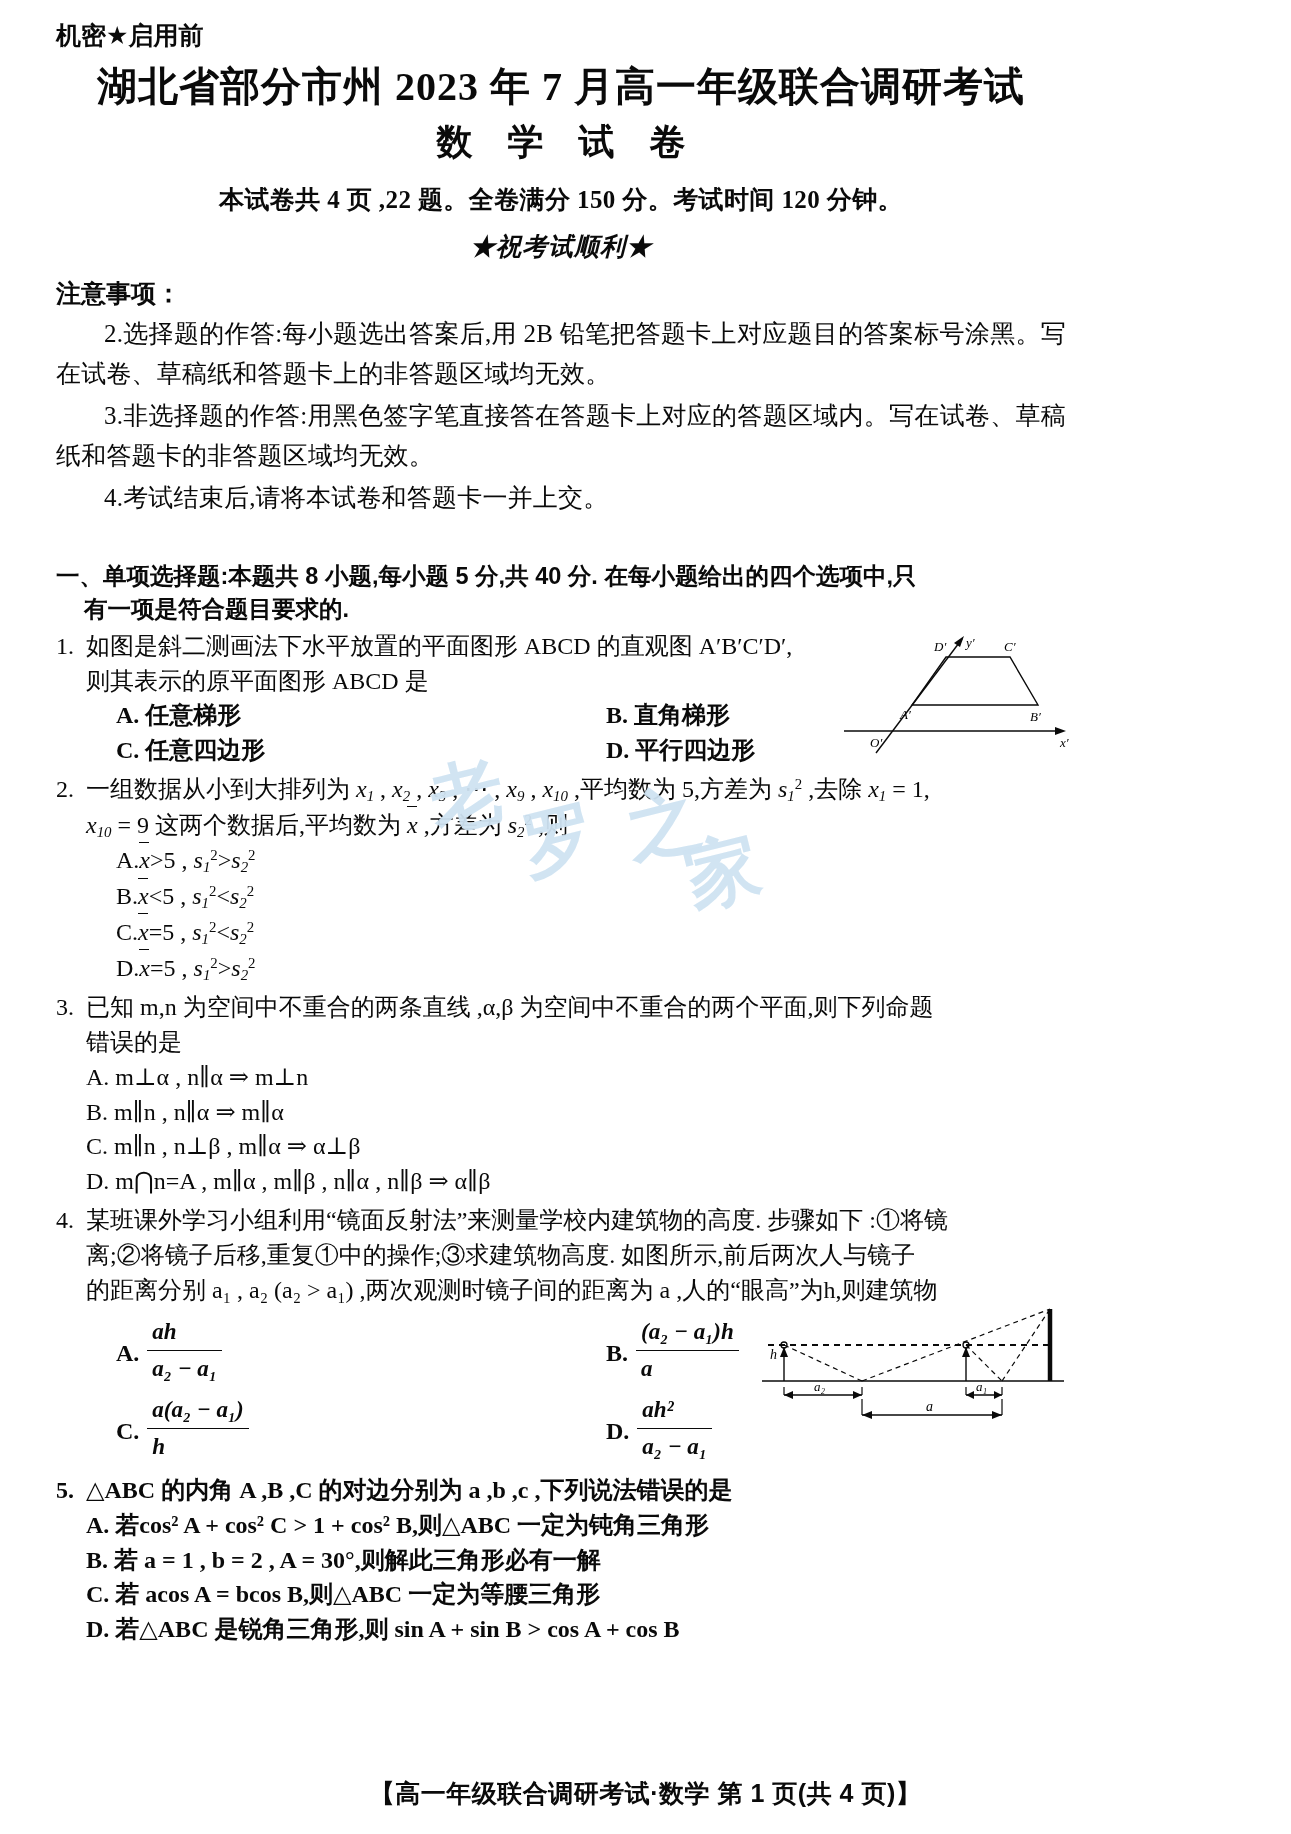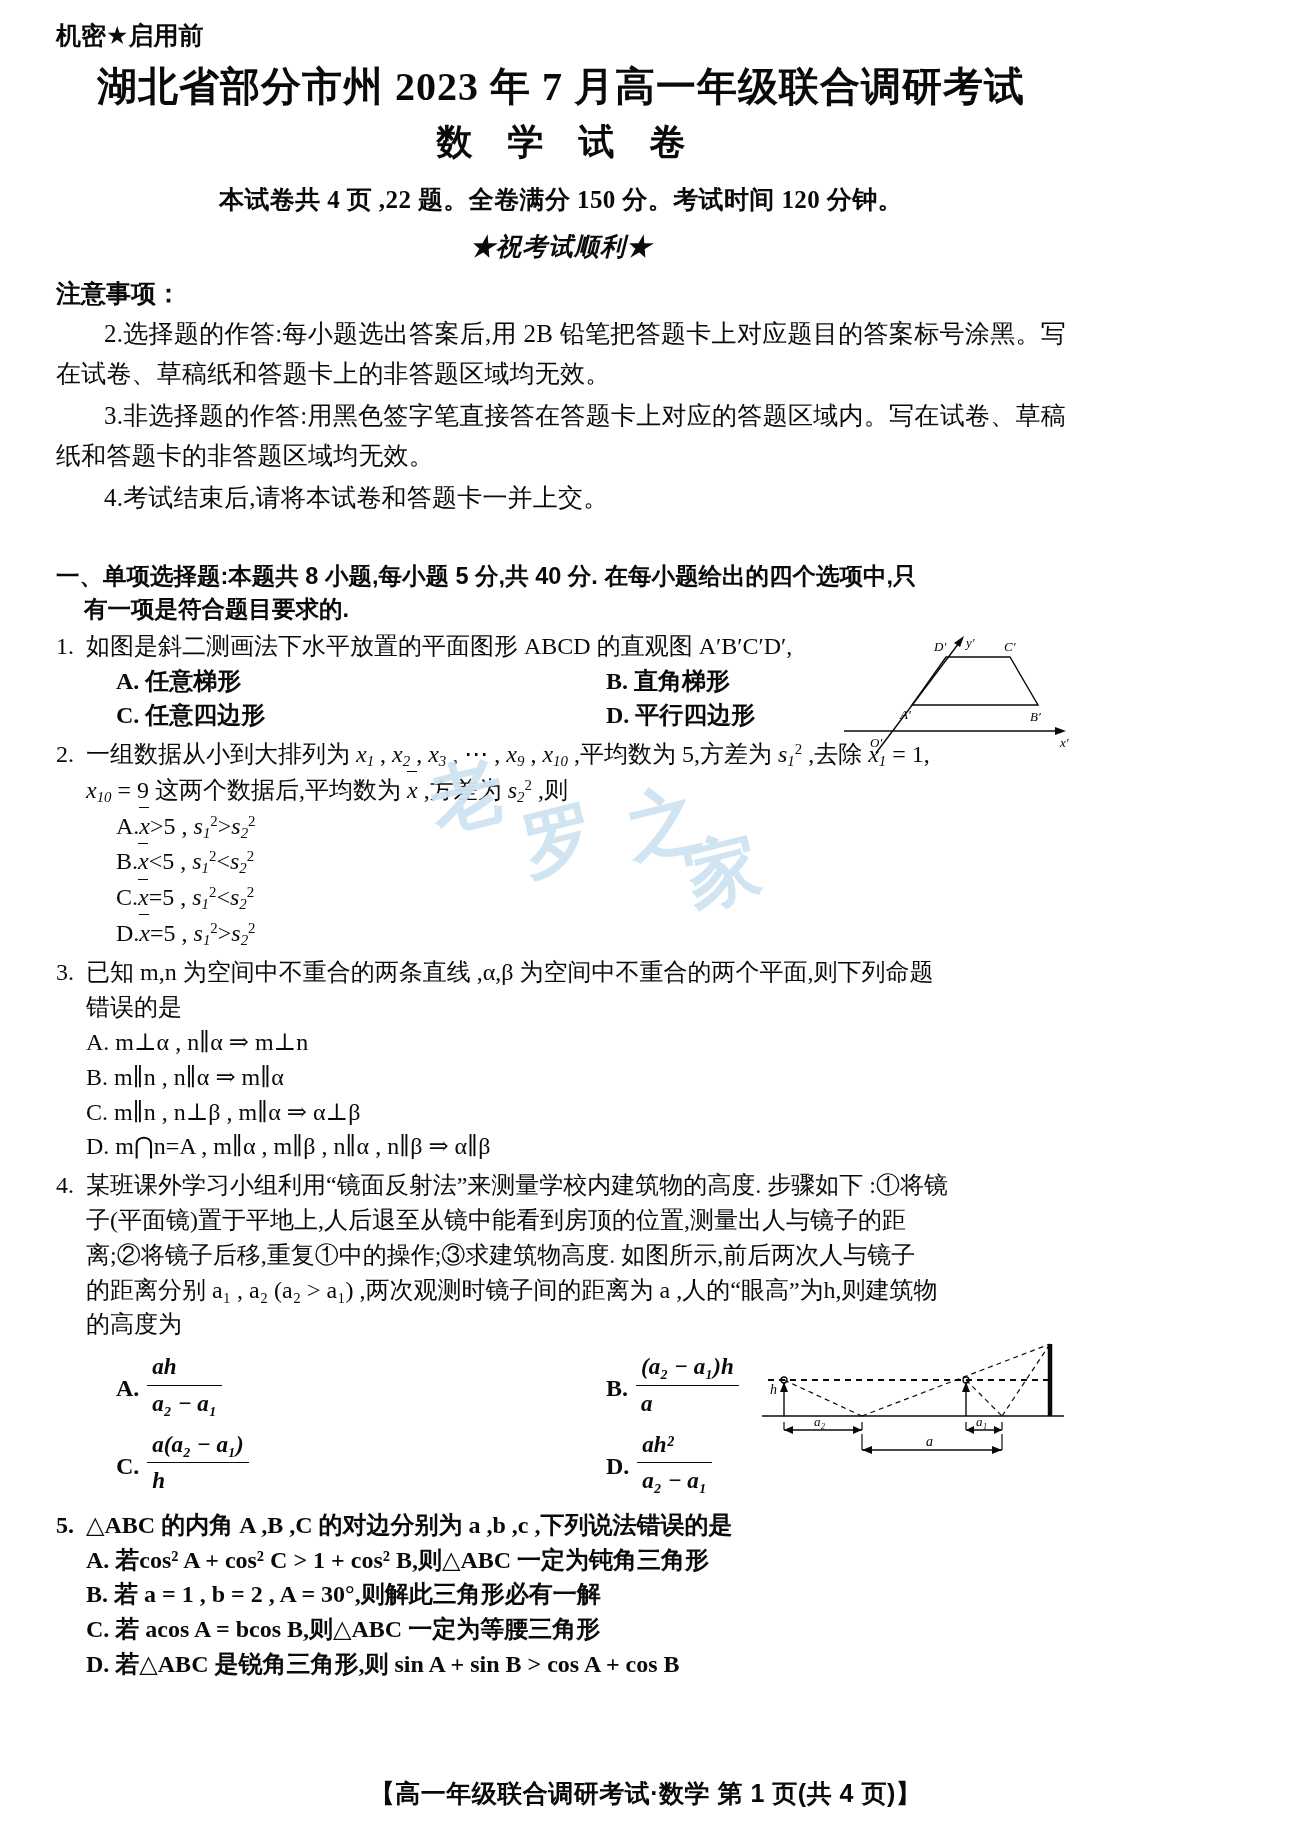--- a/index.html
+++ b/index.html
@@ -243,20 +243,21 @@
     <p class="notice-p">3.非选择题的作答:用黑色签字笔直接答在答题卡上对应的答题区域内。写在试卷、草稿纸和答题卡的非答题区域均无效。</p>
     <p class="notice-p">4.考试结束后,请将本试卷和答题卡一并上交。</p>
 
     <div class="section-head">
       <span>一、单项选择题:本题共 8 小题,每小题 5 分,共 40 分. 在每小题给出的四个选项中,只</span>
       <span class="cont">有一项是符合题目要求的.</span>
     </div>
 
     <div class="q">
       <span class="stem"><span class="num">1.</span><span>如图是斜二测画法下水平放置的平面图形 ABCD 的直观图 A′B′C′D′,</span></span>
+      <span class="line">则其表示的原平面图形 ABCD 是</span>
       <div class="opts-2col">
         <div class="opt">A. 任意梯形</div>
         <div class="opt">B. 直角梯形</div>
       </div>
       <div class="opts-2col">
         <div class="opt">C. 任意四边形</div>
         <div class="opt">D. 平行四边形</div>
       </div>
 
       <div class="fig-q1">
@@ -300,24 +301,22 @@
       <span class="stem"><span class="num">3.</span><span>已知 m,n 为空间中不重合的两条直线 ,α,β 为空间中不重合的两个平面,则下列命题</span></span>
       <span class="line">错误的是</span>
       <span class="line opt">A. m⊥α , n∥α ⇒ m⊥n</span>
       <span class="line opt">B. m∥n , n∥α ⇒ m∥α</span>
       <span class="line opt">C. m∥n , n⊥β , m∥α ⇒ α⊥β</span>
       <span class="line opt">D. m⋂n=A , m∥α , m∥β , n∥α , n∥β ⇒ α∥β</span>
     </div>
 
     <div class="q" style="margin-top:4px;">
       <span class="stem"><span class="num">4.</span><span>某班课外学习小组利用“镜面反射法”来测量学校内建筑物的高度. 步骤如下 :①将镜</span></span>
-      <span class="line">子(平面镜)置于平地上,人后退至从镜中能看到房顶的位置,测量出人与镜子的距</span>
       <span class="line">离;②将镜子后移,重复①中的操作;③求建筑物高度. 如图所示,前后两次人与镜子</span>
       <span class="line">的距离分别 a₁ , a₂ (a₂ &gt; a₁) ,两次观测时镜子间的距离为 a ,人的“眼高”为h,则建筑物</span>
-      <span class="line">的高度为</span>
 
       <div style="position:relative;">
         <div class="opts-2col" style="margin-top:8px;">
           <div class="opt">
             <span>A.</span>
             <span class="frac">
               <span class="n mi">ah</span>
               <span class="d mi">a₂ − a₁</span>
             </span>
           </div>

